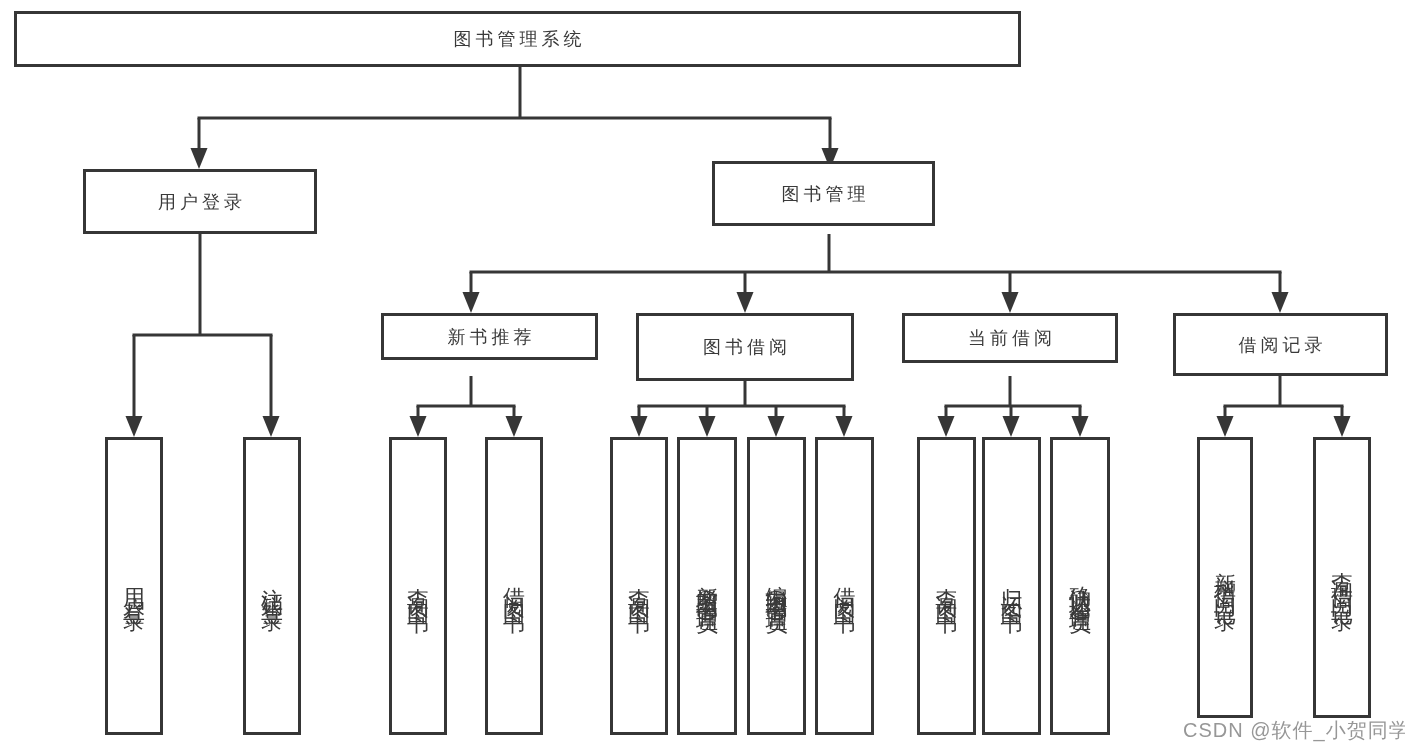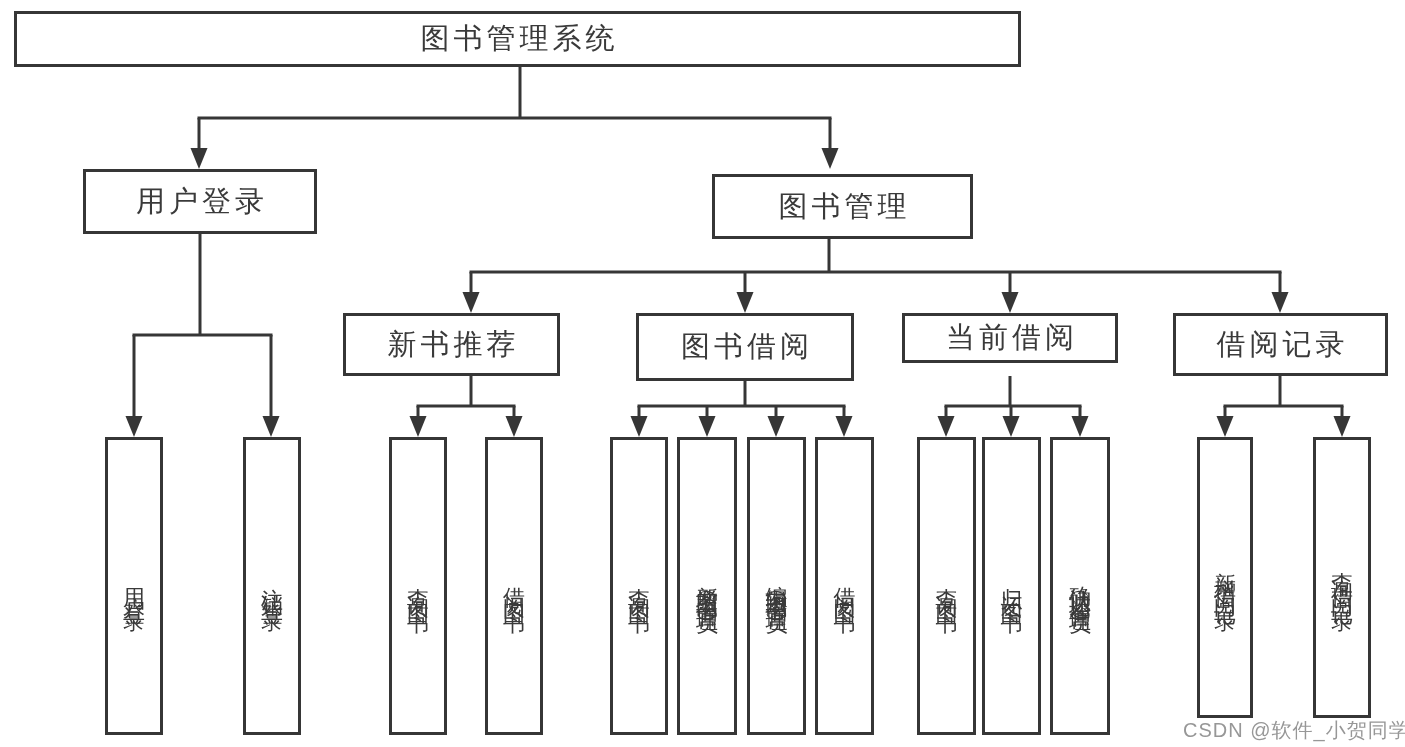--- a/index.html
+++ b/index.html
@@ -13,21 +13,21 @@
   #wires{position:absolute;left:0;top:0;width:1405px;height:747px;}
   .node{
     position:absolute;
     box-sizing:border-box;
     background:#ffffff;
     border:3px solid #363636;
     color:#3a3a3a;
     display:flex;
     align-items:center;
     justify-content:center;
-    font-size:29px;
+    font-size:18px;
     letter-spacing:4px;
     white-space:nowrap;
     text-indent:4px; 
   }
   .leaf{
     writing-mode:vertical-lr;
     text-orientation:mixed;
     letter-spacing:8px;
     line-height:1;
     text-indent:0;
@@ -114,23 +114,23 @@
       <polygon points="1002.5,416 1019.5,416 1011,437"></polygon>
       <polygon points="1071.5,416 1088.5,416 1080,437"></polygon>
       <polygon points="1216.5,416 1233.5,416 1225,437"></polygon>
       <polygon points="1333.5,416 1350.5,416 1342,437"></polygon>
     </g>
   </svg>
 
   <div class="node" style="left:14px;top:11px;width:1007px;height:56px">图书管理系统</div>
 
   <div class="node" style="left:83px;top:169px;width:234px;height:65px">用户登录</div>
-  <div class="node" style="left:712px;top:174px;width:261px;height:65px">图书管理</div>
+  <div class="node" style="left:712px;top:161px;width:223px;height:65px">图书管理</div>
 
-  <div class="node" style="left:343px;top:313px;width:217px;height:63px">新书推荐</div>
+  <div class="node" style="left:381px;top:313px;width:217px;height:47px">新书推荐</div>
   <div class="node" style="left:636px;top:313px;width:218px;height:68px">图书借阅</div>
   <div class="node" style="left:902px;top:313px;width:216px;height:50px">当前借阅</div>
   <div class="node" style="left:1173px;top:313px;width:215px;height:63px">借阅记录</div>
 
   <div class="node leaf" style="left:105px;top:437px;width:58px;height:298px">用户登录</div>
   <div class="node leaf" style="left:243px;top:437px;width:58px;height:298px">注销登录</div>
 
   <div class="node leaf" style="left:389px;top:437px;width:58px;height:298px">查询图书</div>
   <div class="node leaf" style="left:485px;top:437px;width:58px;height:298px">借阅图书</div>
 

